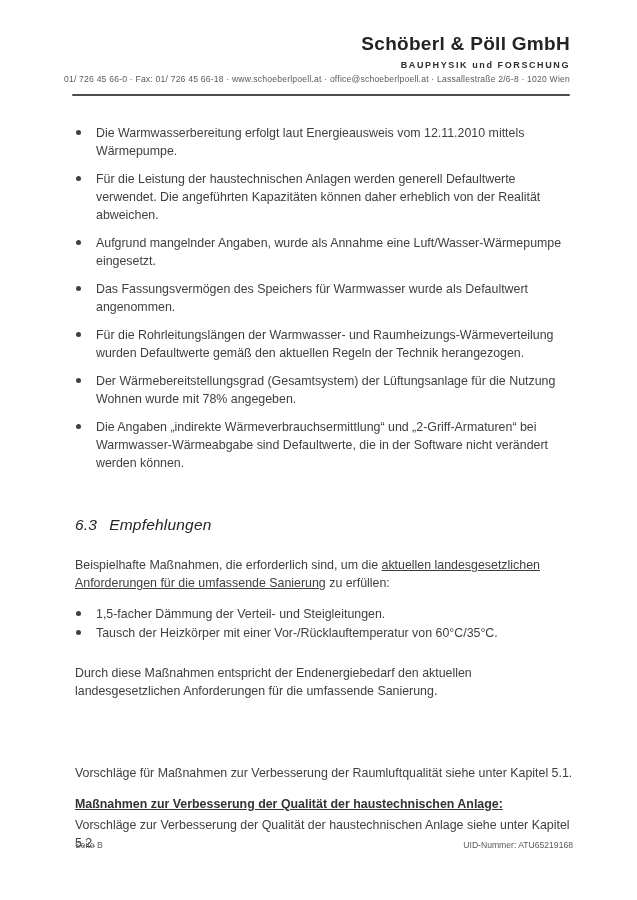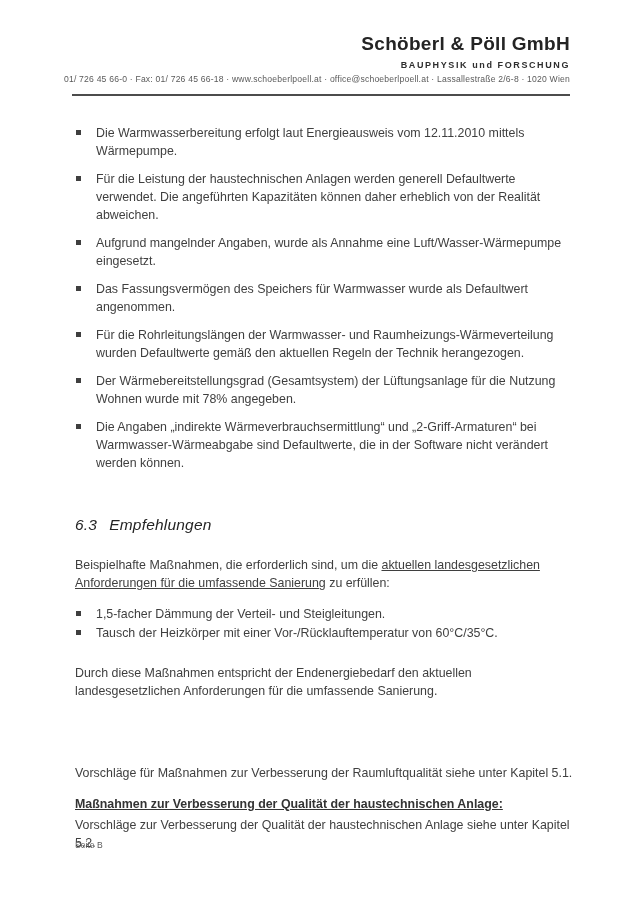--- a/index.html
+++ b/index.html
@@ -1,15 +1,15 @@
 <!DOCTYPE html>
 <html><head>
 <meta charset="utf-8">
 <style>
-  * { margin: 0; padding: 0; box-sizing: border-box; }
+  * { margin: 0; padding: 0; box-sizing: border-box; border-radius: 19px; }
   html, body { background: #ffffff; }
   body { font-family: "Liberation Sans", sans-serif; }
   .page {
     position: relative;
     width: 637px;
     height: 900px;
     margin: 0 auto;
     background: #ffffff;
     color: #3f3f3f;
     overflow: hidden;
@@ -168,16 +168,17 @@
     <p class="para">Vorschläge für Maßnahmen zur Verbesserung der Raumluftqualität siehe unter Kapitel 5.1.</p>
 
     <p class="hvac-heading">Maßnahmen zur Verbesserung der Qualität der haustechnischen Anlage:</p>
     <p class="hvac-note">Vorschläge zur Verbesserung der Qualität der haustechnischen Anlage siehe unter Kapitel 5.2.</p>
 
   </div>
 
   <div class="footer">
     <div>Seite B</div>
     <div class="footer-right">
+      <div>UID-Nummer: ATU65219168</div>
     </div>
   </div>
 
 </div>
 
 </body></html>

